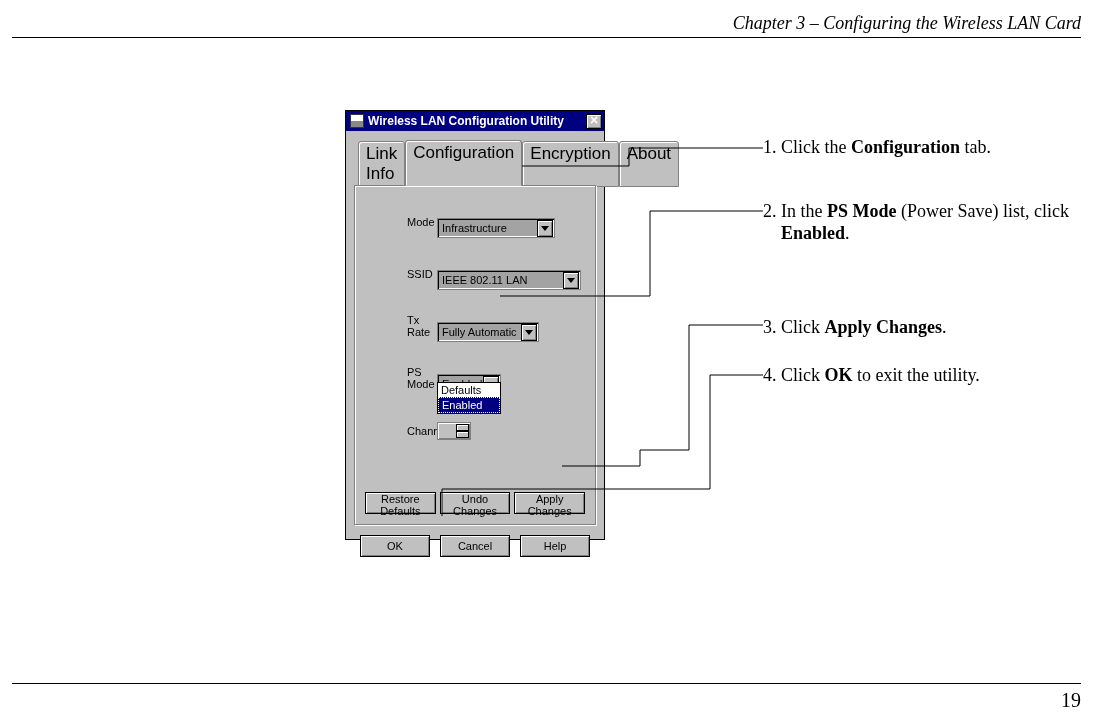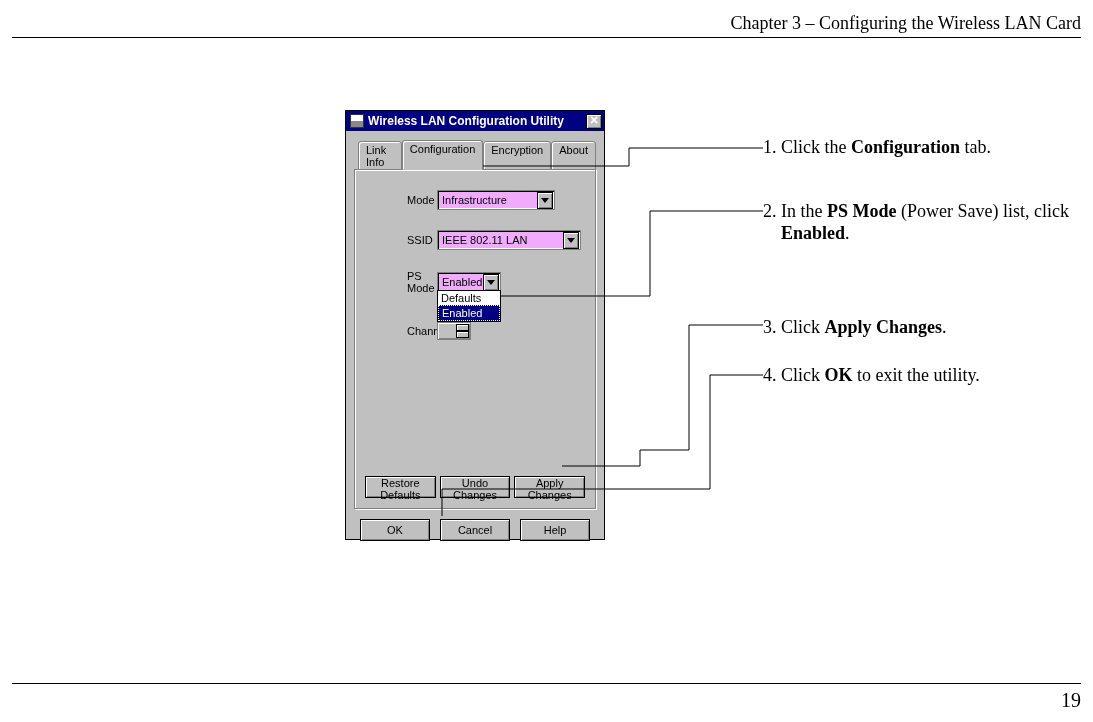--- a/index.html
+++ b/index.html
@@ -7,20 +7,21 @@
       background: #fff;
       font-family: "Times New Roman", serif;
       width: 1093px;
       height: 722px;
       position: relative;
     }
     .page-header {
       position: absolute;
       top: 13px;
       right: 12px;
+      font-style: italic;
       font-size: 18px;
     }
     .header-rule {
       position: absolute;
       top: 37px;
       left: 12px;
       right: 12px;
       border-top: 1.5px solid #000;
     }
     .page-number {
@@ -82,21 +83,21 @@
     .tabstrip {
       display: flex;
       margin-left: 4px;
     }
     .tab {
       background: #c0c0c0;
       border: 1px solid #808080;
       border-bottom: 1px solid #c0c0c0;
       border-radius: 3px 3px 0 0;
       padding: 2px 7px;
-      font-size: 11px;
+      font-size: 17px;
       box-shadow: inset 1px 1px 0 #fff;
       position: relative;
       top: 1px;
       cursor: pointer;
     }
     .tab.inactive {
       top: 2px;
       border-bottom: 1px solid #808080;
     }
     .tab.active {
@@ -116,30 +117,31 @@
       align-items: center;
       margin-bottom: 20px;
       gap: 10px;
     }
     .field-label {
       width: 58px;
       font-size: 11px;
       padding-left: 38px;
     }
     .sunken {
-      background: #f0abfc;
+      background: #a3a3a3;
       border: 1px solid #808080;
       box-shadow: inset 1px 1px 0 #000, inset -1px -1px 0 #fff;
       height: 20px;
       display: flex;
       align-items: center;
       padding: 0 4px;
       font-size: 11px;
       color: #000;
       position: relative;
+      margin-top: 12px;
     }
     .combo-btn {
       background: #c0c0c0;
       border: 1px solid #000;
       box-shadow: inset 1px 1px 0 #fff, inset -1px -1px 0 #808080;
       width: 16px;
       height: 17px;
       position: absolute;
       right: 1px;
       top: 1px;
@@ -239,20 +241,29 @@
       <div class="field-row">
         <span class="field-label">SSID</span>
         <div class="sunken" style="width:144px">
           <span>IEEE 802.11 LAN</span>
           <span class="combo-btn">
               <span class="tri-down"></span>
             </span>
         </div>
       </div>
 
+      <div class="field-row">
+        <span class="field-label">Tx Rate</span>
+        <div class="sunken" style="width:102px">
+          <span>Fully Automatic</span>
+          <span class="combo-btn">
+              <span class="tri-down"></span>
+            </span>
+        </div>
+      </div>
 
       <div class="field-row" style="margin-bottom:6px;position:relative">
         <span class="field-label">PS Mode</span>
         <div class="sunken" style="width:64px">
           <span>Enabled</span>
           <span class="combo-btn">
               <span class="tri-down"></span>
             </span>
         </div>
         <div class="dropdown-list" style="left:68px;top:20px">

